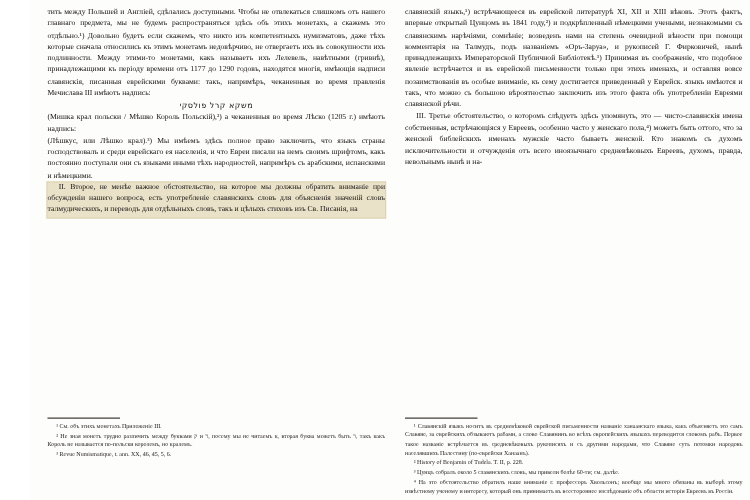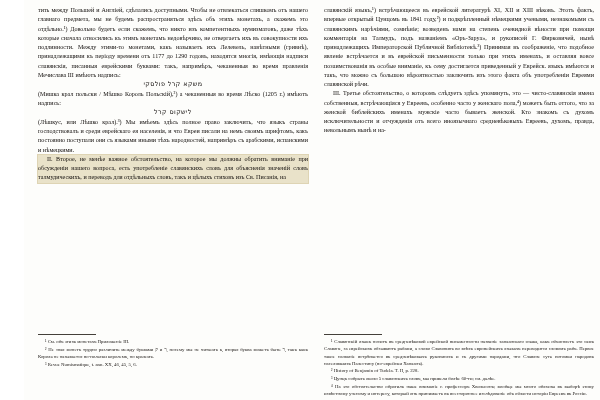--- a/index.html
+++ b/index.html
@@ -95,23 +95,20 @@
 
   <div class="columns">
 
     <div class="col">
       <div class="body">
         <p class="p noindent">тить между Польшей и Англіей, сдѣлались доступными. Чтобы не отвлекаться слишкомъ отъ нашего главнаго предмета, мы не будемъ распространяться здѣсь объ этихъ монетахъ, а скажемъ это отдѣльно.¹) Довольно будетъ если скажемъ, что никто изъ компетентныхъ нумизматовъ, даже тѣхъ которые сначала относились къ этимъ монетамъ недовѣрчиво, не отвергаетъ ихъ въ совокупности ихъ подлинности. Между этими-то монетами, какъ называетъ ихъ Лелевель, навѣтными (гривнѣ), принадлежащими къ періоду времени отъ 1177 до 1290 годовъ, находятся многія, имѣющія надписи славянскія, писанныя еврейскими буквами: такъ, напримѣръ, чеканенныя во время правленія Мечислава III имѣютъ надпись:</p>
         <p class="p center">
           <span class="hebrew">משקא קרל פולסקי</span>
         </p>
         <p class="p noindent">(Мишка крал польски / Мѣшко Король Польскій),²) а чеканенныя во время Лѣско (1205 г.) имѣютъ надпись:</p>
-        <p class="p center">
-          <span class="hebrew">לישקוס קרל</span>
-        </p>
         <p class="p noindent">(Лѣшкус, или Лѣшко крал).³) Мы имѣемъ здѣсь полное право заключить, что языкъ страны господствовалъ и среди еврейскаго ея населенія, и что Евреи писали на немъ своимъ шрифтомъ, какъ постоянно поступали они съ языками иными тѣхъ народностей, напримѣръ съ арабскими, испанскими и нѣмецкими.</p>
         <p class="p hl">II. Второе, не менѣе важное обстоятельство, на которое мы должны обратить вниманіе при обсужденіи нашего вопроса, есть употребленіе славянскихъ словъ для объясненія значеній словъ талмудическихъ, и переводъ для отдѣльныхъ словъ, такъ и цѣлыхъ стиховъ изъ Св. Писанія, на</p>
       </div>
     </div>
 
     <div class="col">
       <div class="body">
         <p class="p noindent">славянскій языкъ,¹) встрѣчающееся въ еврейской литературѣ XI, XII и XIII вѣковъ. Этотъ фактъ, впервые открытый Цунцомъ въ 1841 году,²) и подкрѣпленный нѣмецкими учеными, незнакомыми съ славянскимъ нарѣчіями, сомнѣніе; возведенъ нами на степень очевидной вѣности при помощи комментарія на Талмудъ, подъ названіемъ «Оръ-Заруа», и рукописей Г. Фирковичей, нынѣ принадлежащихъ Императорской Публичной Библіотекѣ.³) Принимая въ соображеніе, что подобное явленіе встрѣчается и въ еврейской письменности только при этихъ именахъ, и оставляя вовсе позаимствованія въ особые вниманіе, къ сему достигается приведенный у Еврейск. языкъ имѣются и такъ, что можно съ большою вѣроятностью заключить изъ этого факта объ употребленіи Евреями славянской рѣчи.</p>
         <p class="p">III. Третье обстоятельство, о которомъ слѣдуетъ здѣсь упомянуть, это — чисто-славянскія имена собственныя, встрѣчающіяся у Евреевъ, особенно часто у женскаго пола,⁴) можетъ быть оттого, что за женской библейскихъ именахъ мужскіе часто бываетъ женской. Кто знакомъ съ духомъ исключительности и отчужденія отъ всего иноязычнаго средневѣковыхъ Евреевъ, духомъ, правда, невольнымъ нынѣ и на-</p>
       </div>

